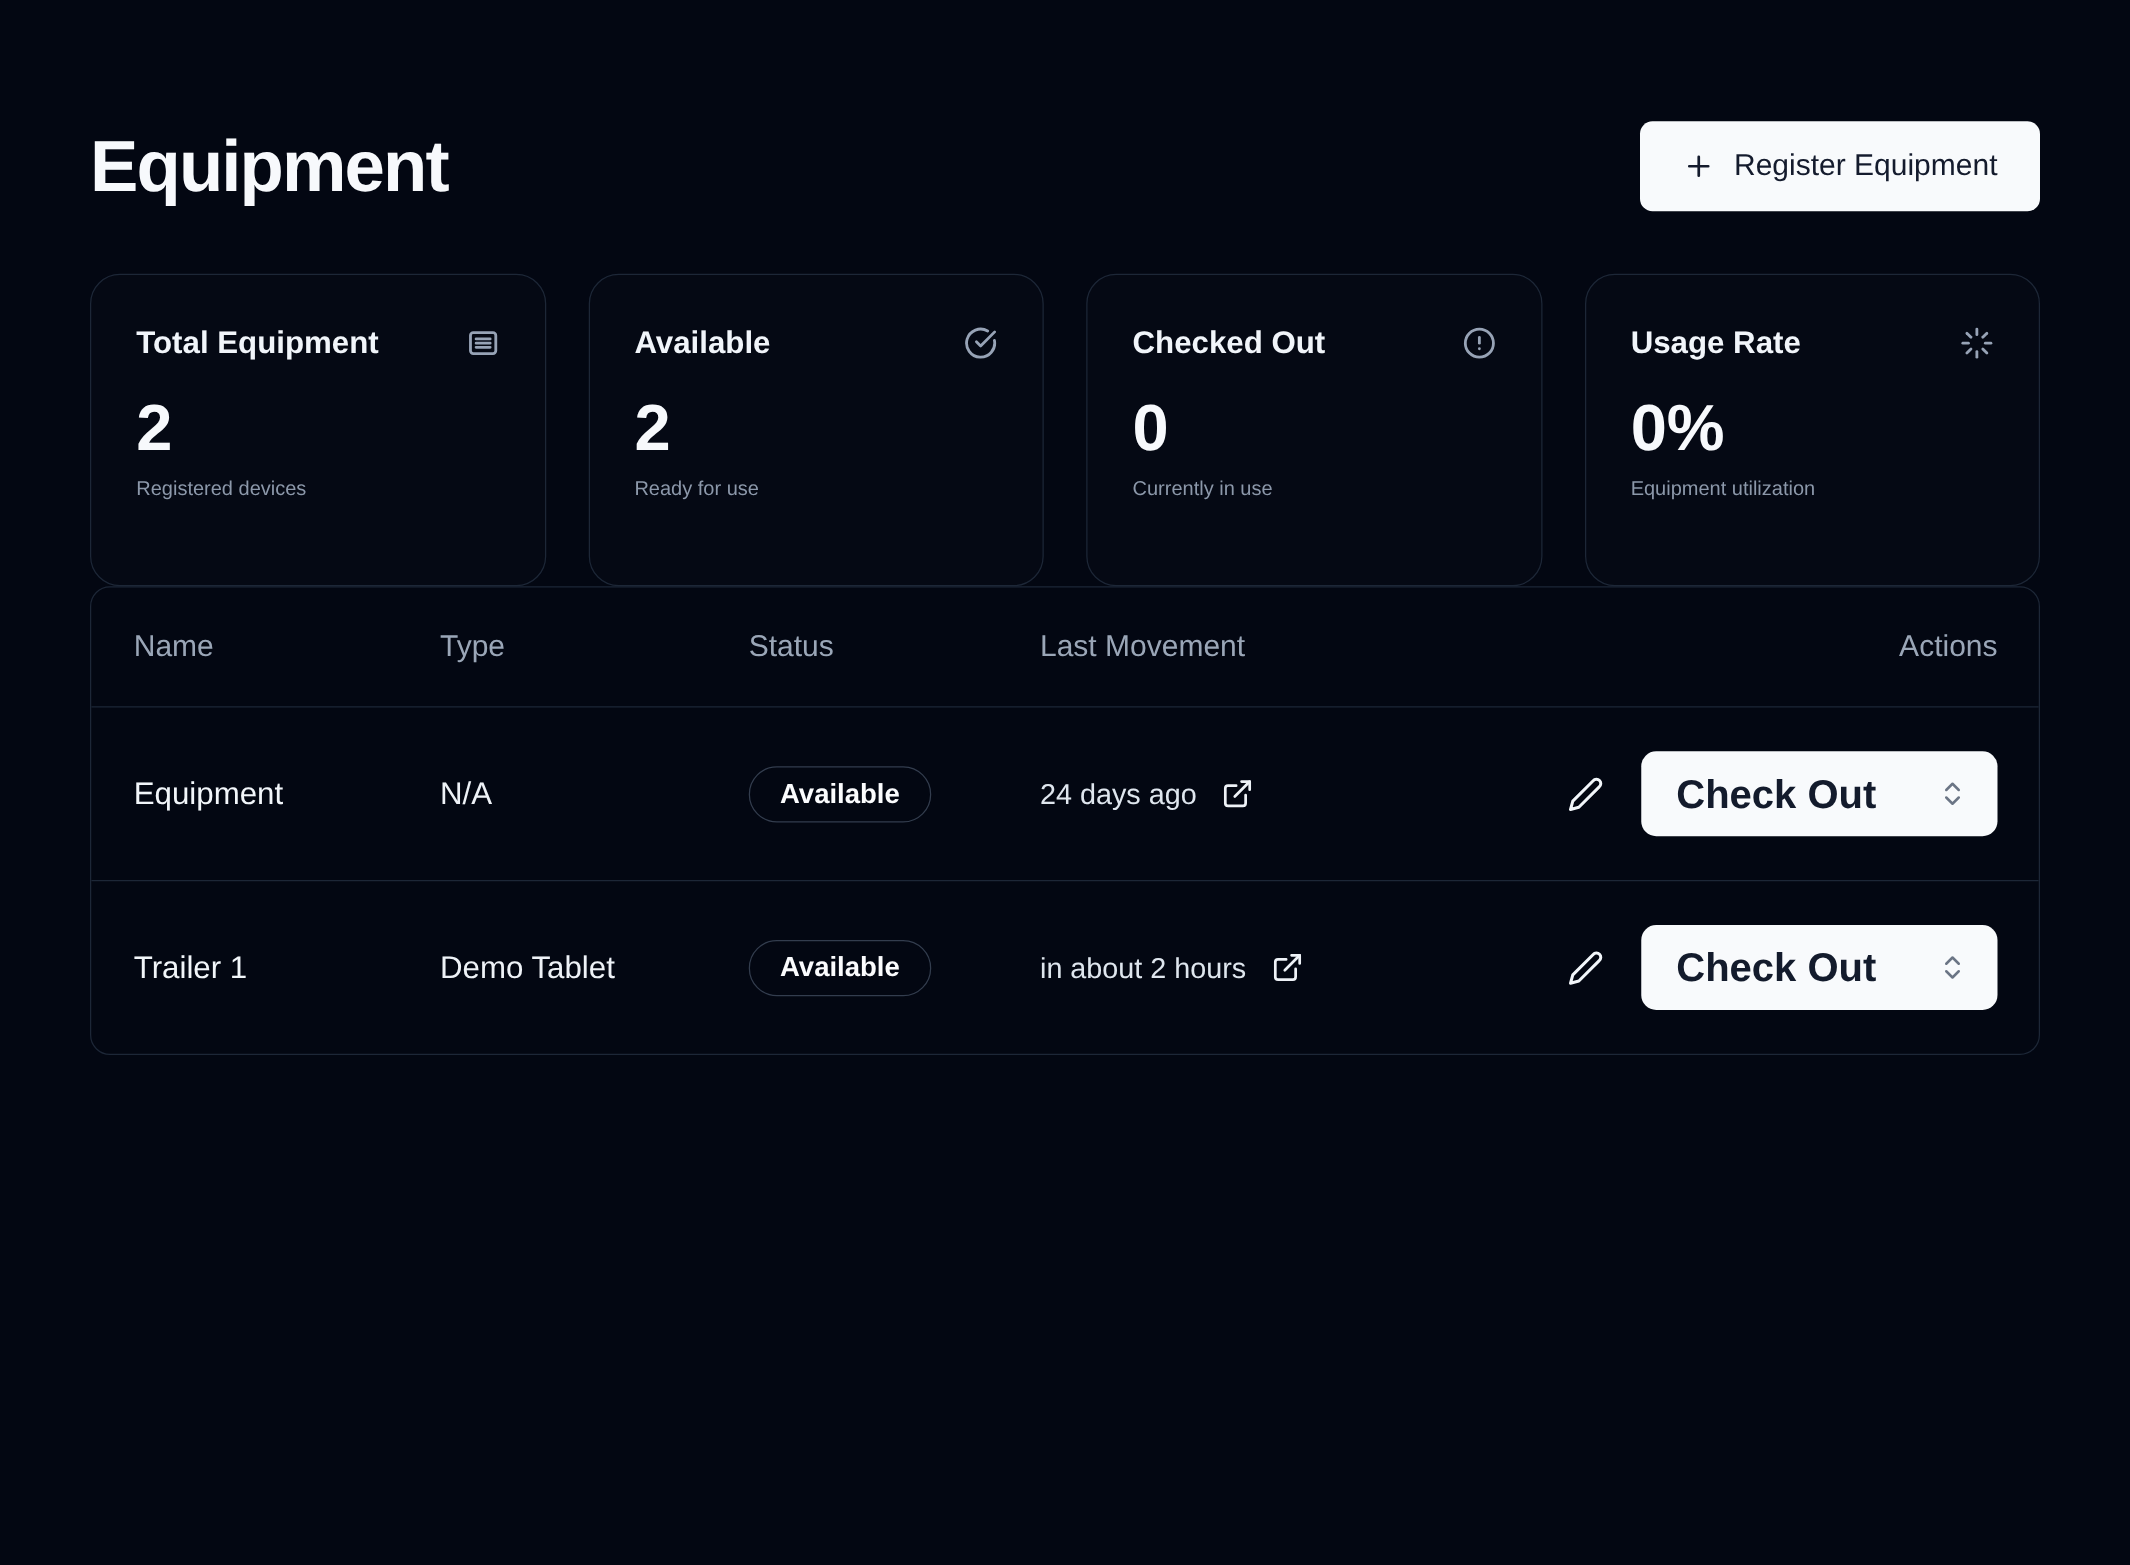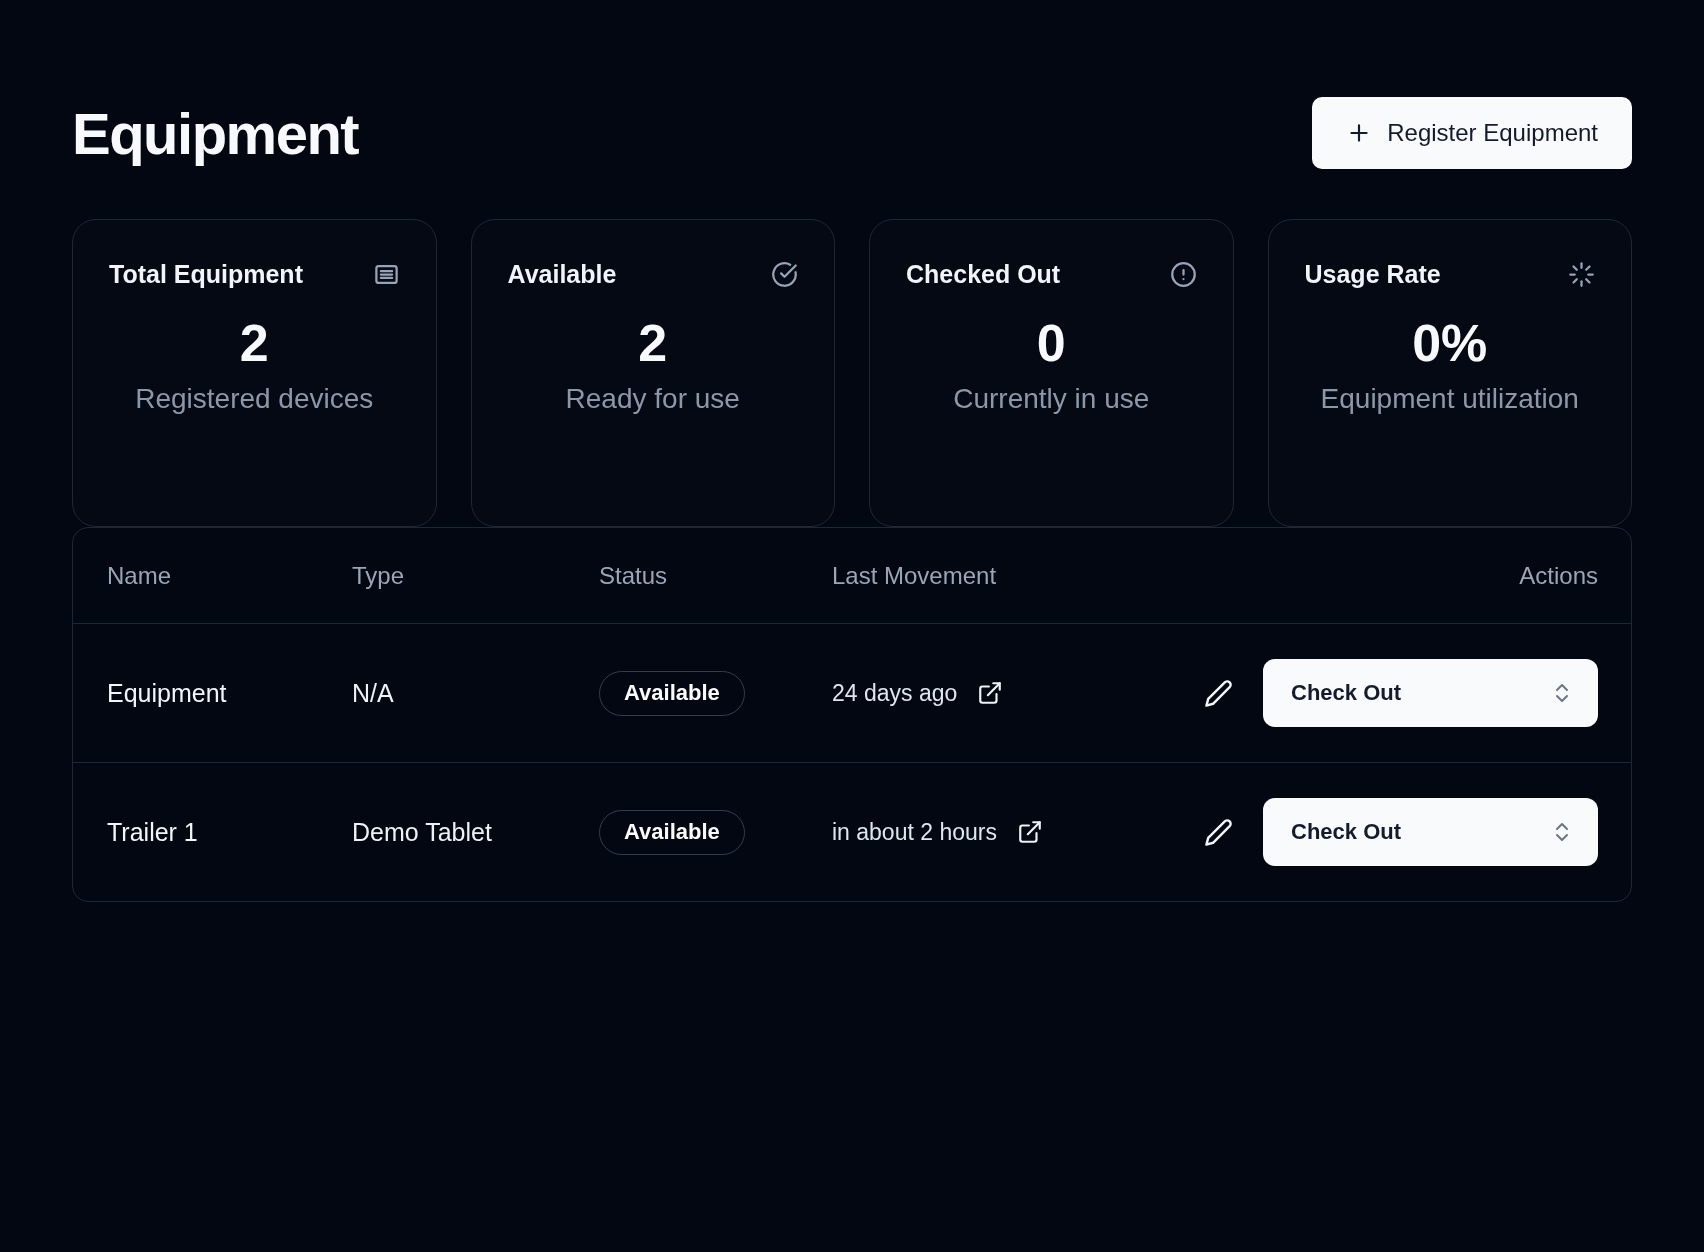--- a/index.html
+++ b/index.html
@@ -44,36 +44,35 @@
   .register-btn svg { width: 26px; height: 26px; }
 
   
   .stats-row {
     margin-top: 50px;
     display: grid;
     grid-template-columns: repeat(4, 1fr);
     gap: 34px;
   }
   .stat-card {
-    height: 308px;
+    height: 250px;
     border: 1px solid #1d2737;
     border-radius: 24px;
     background: rgba(255,255,255,0.012);
     padding: 40px 36px 0 36px;
-    text-align: center;
   }
   .stat-card-head {
     display: flex;
     align-items: center;
     justify-content: space-between;
   }
   .stat-label { font-size: 25px; font-weight: 600; color: #f1f5fa; }
   .stat-icon { width: 27px; height: 27px; color: #97a3b6; flex: none; }
   .stat-value { margin-top: 24px; font-size: 52px; font-weight: 700; color: #f7f9fc; }
-  .stat-sub { margin-top: 10px; font-size: 28px; color: #8c98aa; }
+  .stat-sub { margin-top: 10px; font-size: 16px; color: #8c98aa; }
 
   
   .equip-table {
     border: 1px solid #1d2737;
     border-radius: 16px;
     overflow: hidden;
   }
   .t-row {
     display: grid;
     grid-template-columns: 245px 247px 233px 1fr auto;
@@ -110,31 +109,31 @@
     align-items: center;
     justify-content: flex-end;
     gap: 30px;
   }
   .edit-btn {
     background: none; border: none; padding: 0; cursor: pointer;
     color: #f2f6fa; display: flex; align-items: center;
   }
   .edit-btn svg { width: 29px; height: 29px; }
   .checkout-select {
-    width: 335px;
+    width: 285px;
     height: 68px;
     background: #f8fafc;
     border: none;
     border-radius: 12px;
     display: inline-flex;
     align-items: center;
     justify-content: space-between;
     padding: 0 24px 0 28px;
     font-family: inherit;
-    font-size: 22px;
+    font-size: 32px;
     font-weight: 600;
     color: #131b2c;
     cursor: pointer;
   }
   .checkout-select svg { width: 24px; height: 24px; color: #6b7585; }
   svg { display: block; }
 </style>
 </head>
 <body>
 

